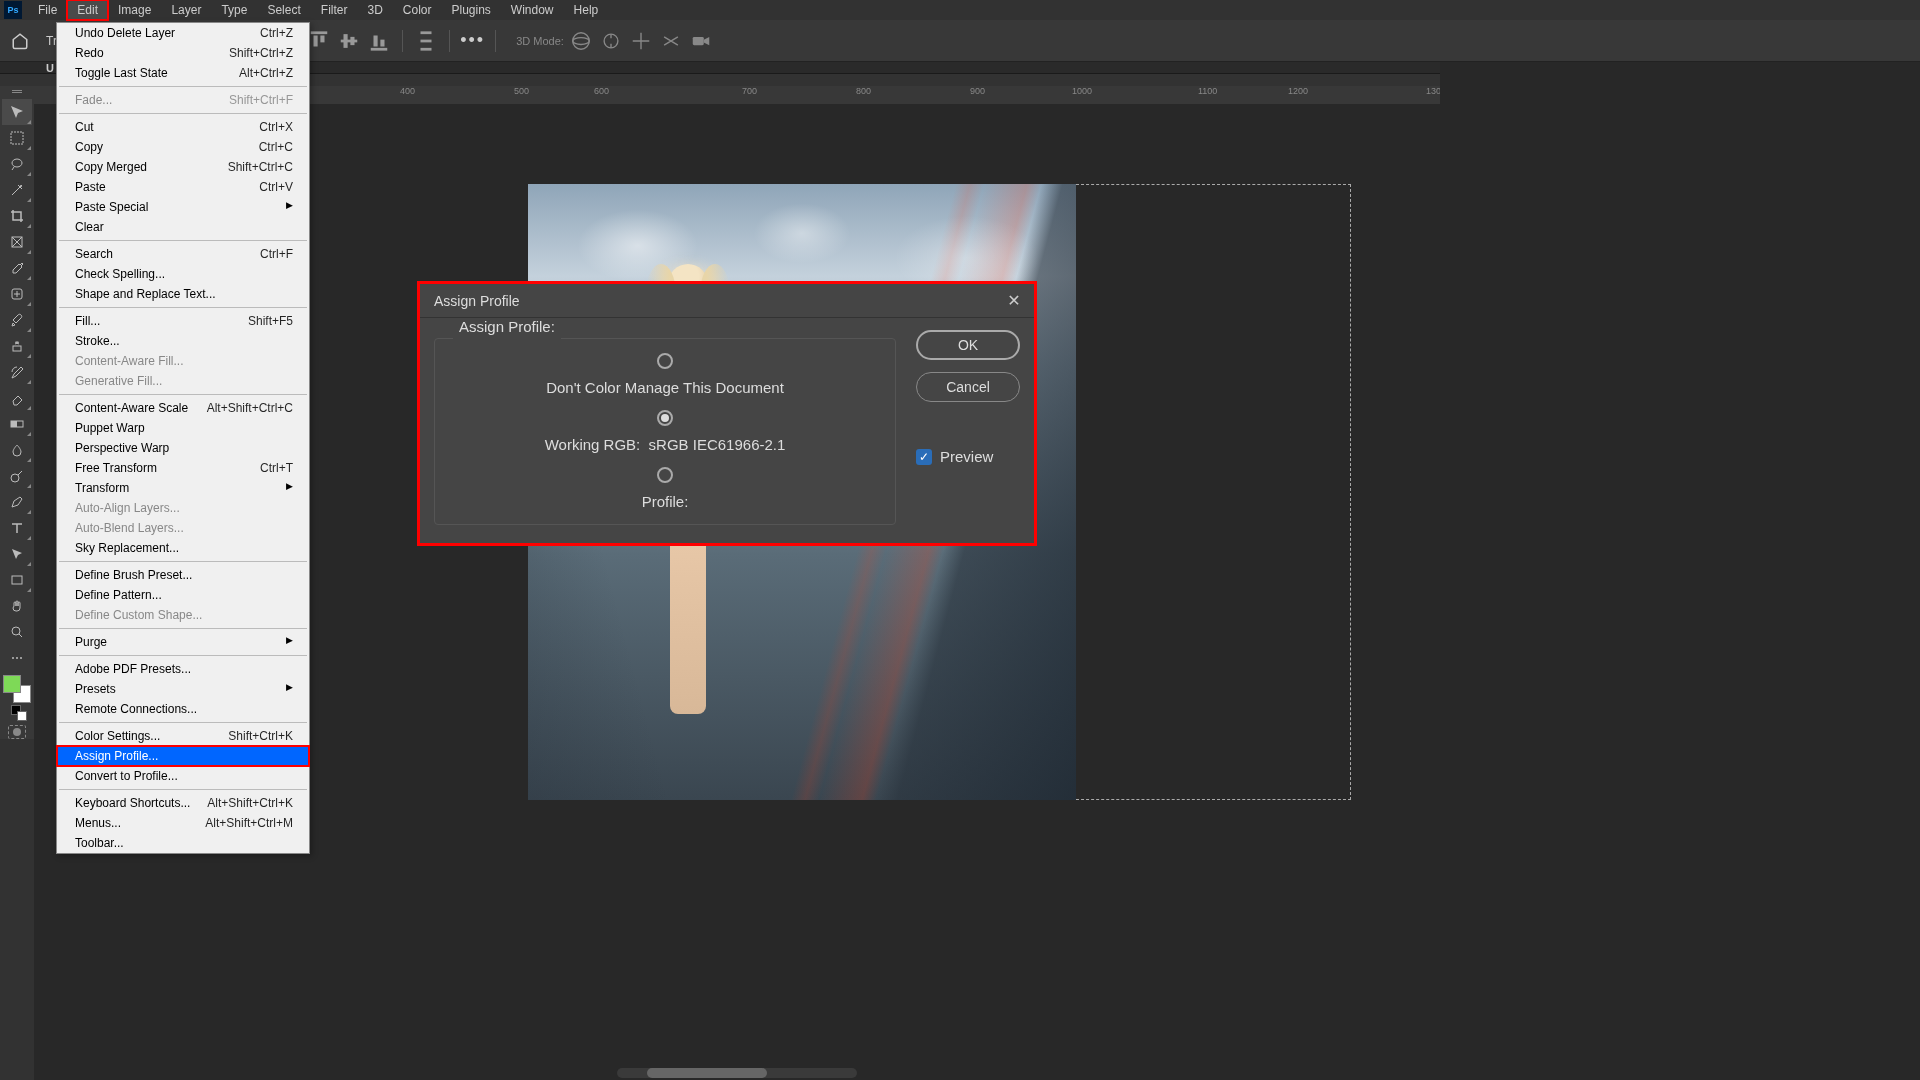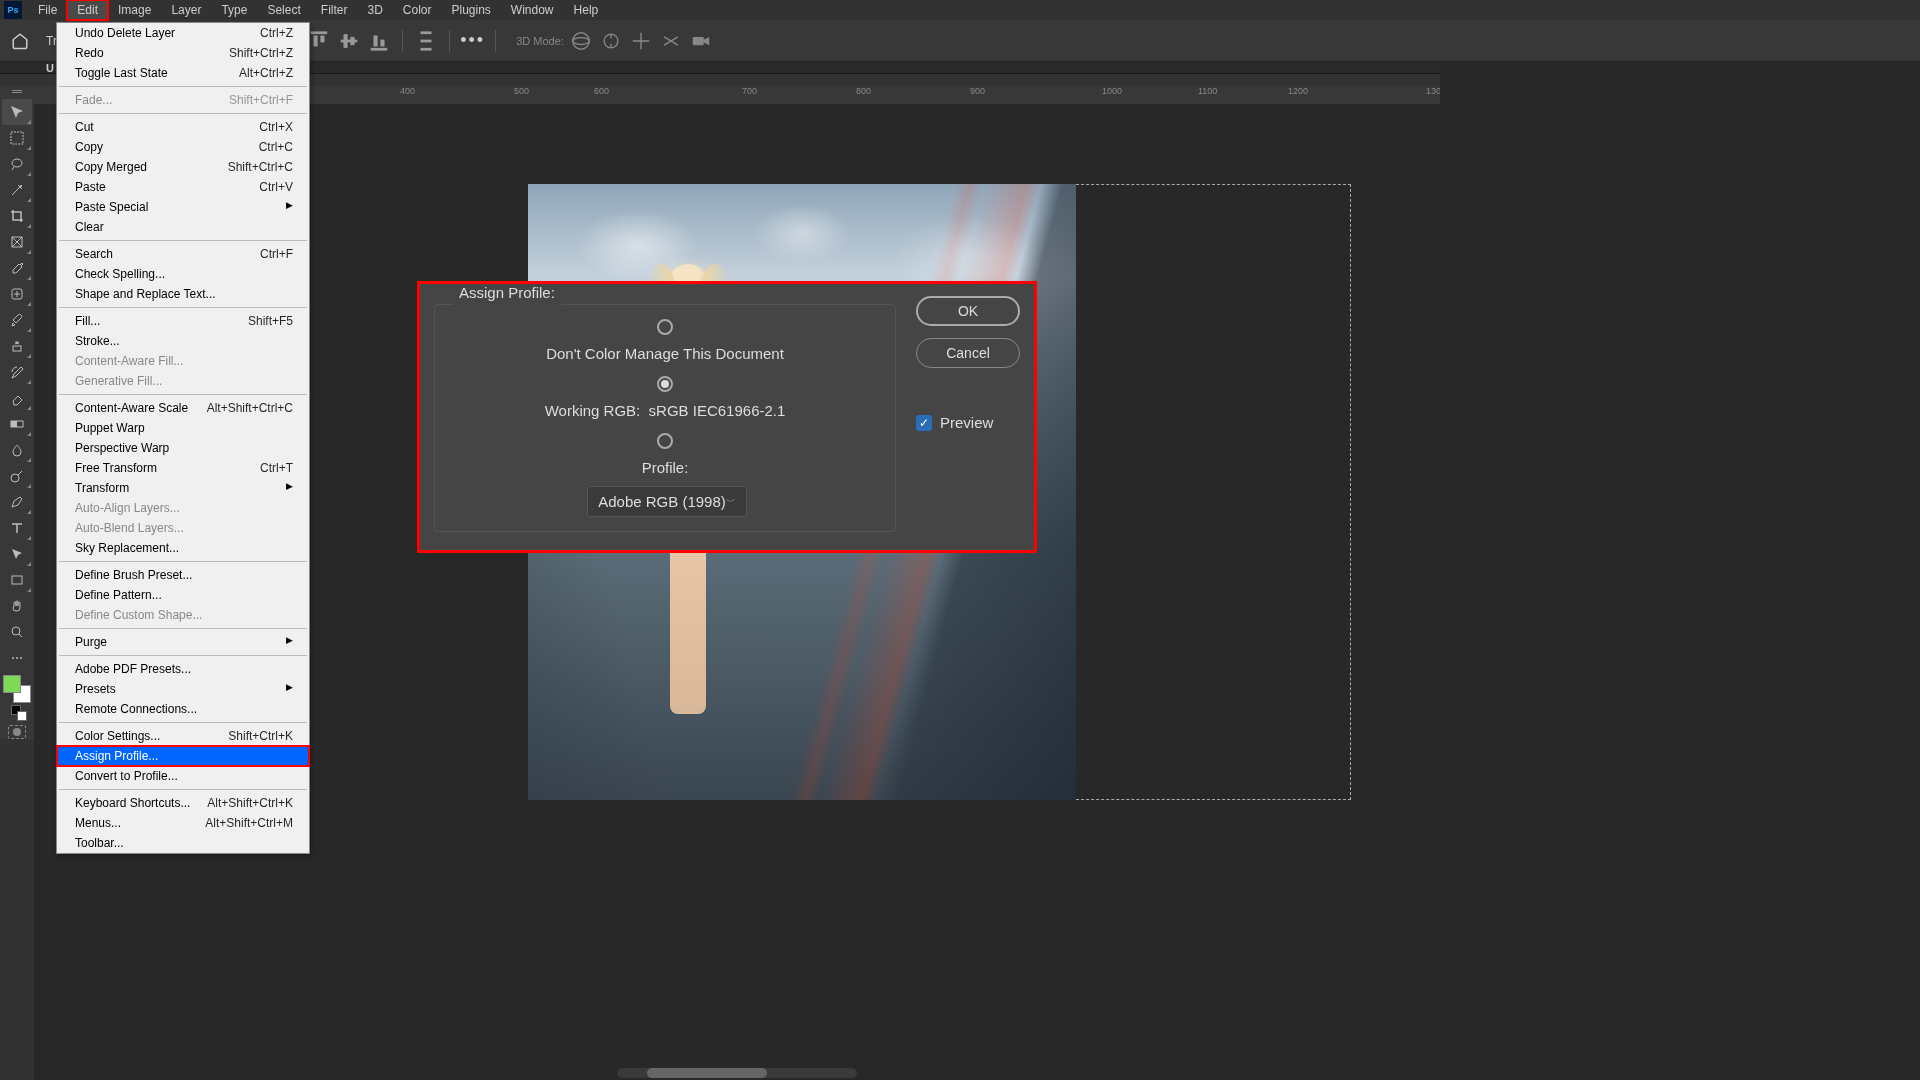--- a/index.html
+++ b/index.html
@@ -386,21 +386,21 @@
 </div>
 
 <div class="ruler-h" id="ruler">
     <span class="ruler-tick" style="left: 252px;">300</span>
     <span class="ruler-tick" style="left: 366px;">400</span>
     <span class="ruler-tick" style="left: 480px;">500</span>
     <span class="ruler-tick" style="left: 560px;">600</span>
     <span class="ruler-tick" style="left: 708px;">700</span>
     <span class="ruler-tick" style="left: 822px;">800</span>
     <span class="ruler-tick" style="left: 936px;">900</span>
-    <span class="ruler-tick" style="left: 1068px;">1000</span>
+    <span class="ruler-tick" style="left: 1038px;">1000</span>
     <span class="ruler-tick" style="left: 1164px;">1100</span>
     <span class="ruler-tick" style="left: 1254px;">1200</span>
     <span class="ruler-tick" style="left: 1392px;">1300</span>
   </div>
 
 <div class="canvas-area">
   <div class="artboard">
     <div class="figure">
       <div class="figure-head"></div>
       <div class="figure-body"></div>
@@ -557,38 +557,38 @@
       <span>Menus...</span>
       <span class="shortcut">Alt+Shift+Ctrl+M</span>
     </div>
     <div class="dd-item">
       <span>Toolbar...</span>
     </div>
   </div>
 
 <div class="dialog-wrap">
   <div class="dialog">
+    <div class="dialog-title">
+      <span>Assign Profile</span>
+      <div class="dialog-close">✕</div>
+    </div>
     <div class="dialog-body">
       <fieldset class="dialog-left">
         <legend>Assign Profile:</legend>
         <div class="dialog-row">
           <div class="radio"></div>
           <label>Don't Color Manage This Document</label>
         </div>
         <div class="dialog-row">
           <div class="radio checked"></div>
           <label><span>Working RGB:</span>&nbsp;&nbsp;<span>sRGB IEC61966-2.1</span></label>
         </div>
         <div class="dialog-row" style="margin-bottom:0">
           <div class="radio"></div>
           <label>Profile:</label>
-          <div class="profile-select">
-            <span>Adobe RGB (1998)</span>
-            <span class="chev">﹀</span>
-          </div>
         </div>
       </fieldset>
       <div class="dialog-right">
         <button class="btn primary">OK</button>
         <button class="btn">Cancel</button>
         <div class="checkbox-row">
           <div class="checkbox">✓</div>
           <label>Preview</label>
         </div>
       </div>

